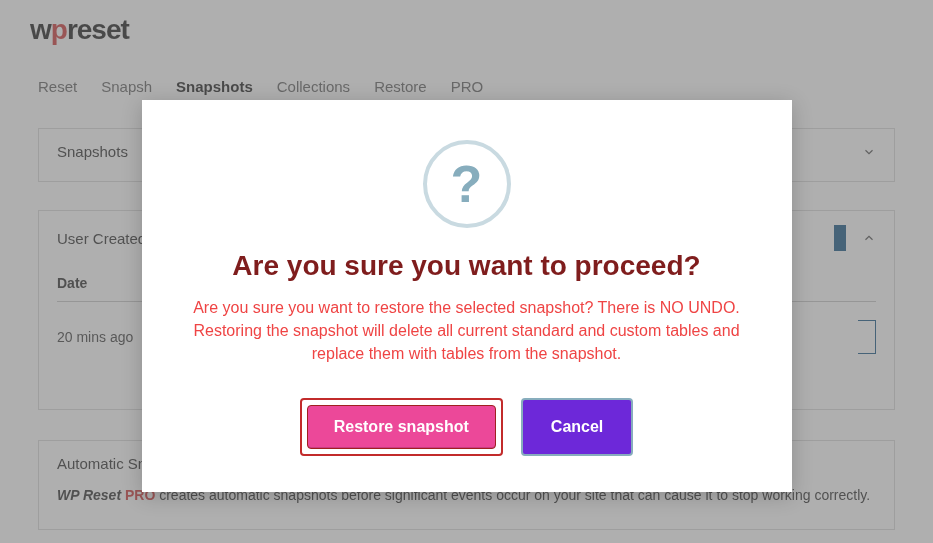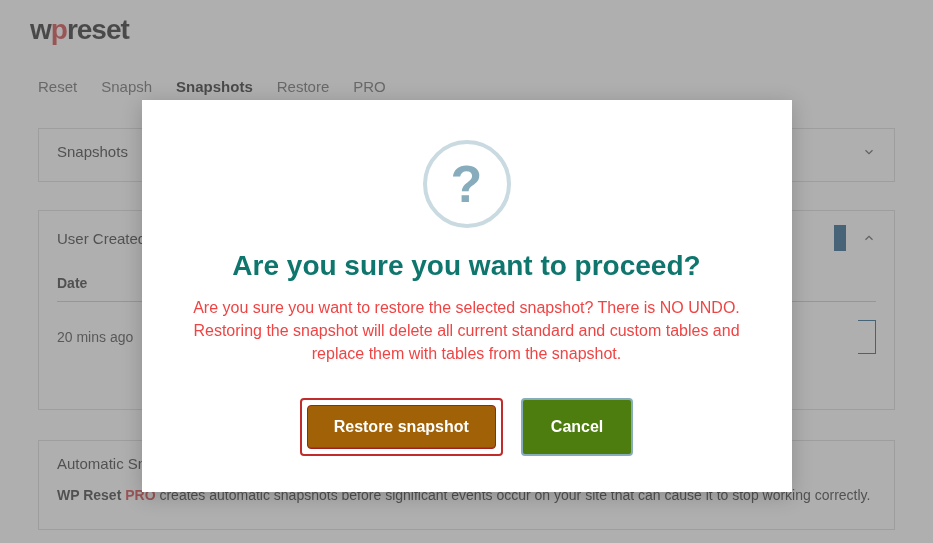--- a/index.html
+++ b/index.html
@@ -28,49 +28,50 @@
   .blue-box { width: 12px; height: 26px; background: #0a4b78; }
   .panel-body { padding: 0 18px; }
   .table-head { font-weight: 700; font-size: 14px; padding: 10px 0; border-bottom: 1px solid #bbb; color: #222; }
   .table-row { padding: 18px 0; font-size: 14px; color: #333; display: flex; justify-content: space-between; align-items: center; }
   .row-right-corner { border: 1px solid #0a4b78; width: 18px; height: 34px; border-left: none; }
 
   .panel-auto { top: 440px; height: 90px; }
   .panel-auto .panel-header { font-weight: 400; }
   .panel-auto-body { padding: 0 18px 18px; font-size: 14px; color: #222; line-height: 1.4; }
   .pro { color: #c22b2b; font-weight: 700; }
-  .bold { font-weight: 700; }
+  .bold { font-weight: 700; font-style: italic; }
 
   
   .overlay { position: absolute; inset: 0; background: rgba(120,120,120,0.55); }
 
   
   .modal { position: absolute; top: 100px; left: 50%; transform: translateX(-50%); width: 650px; background: #fff; box-shadow: 0 4px 20px rgba(0,0,0,0.2); padding: 40px 40px 36px; text-align: center; }
   .modal-icon { width: 88px; height: 88px; border: 4px solid #c9dae1; border-radius: 50%; margin: 0 auto 22px; display: flex; align-items: center; justify-content: center; color: #87adbd; font-size: 52px; font-weight: 600; }
-  .modal-title { font-size: 28px; font-weight: 700; color: #0f766e; margin-bottom: 14px; }
+  .modal-title { font-size: 28px; font-weight: 700; color: #7f1d1d; margin-bottom: 14px; }
   .modal-text { font-size: 16px; color: #ef4444; line-height: 1.45; max-width: 580px; margin: 0 auto 32px; }
   .modal-buttons { display: flex; justify-content: center; gap: 18px; }
   .btn { font-size: 16px; padding: 12px 26px; border-radius: 4px; cursor: pointer; border: none; font-weight: 600; }
   .btn-primary-wrap { border: 2px solid #c22b2b; padding: 5px; border-radius: 4px; }
-  .btn-primary { background: #a16207; color: #fff; border: 1px solid #a02020; box-shadow: inset 0 -1px 0 rgba(0,0,0,0.15); }
-  .btn-cancel { background: #4d7c0f; color: #fff; border: 2px solid #87adbd; border-radius: 4px; padding: 12px 28px; }
+  .btn-primary { background: #ec4899; color: #fff; border: 1px solid #a02020; box-shadow: inset 0 -1px 0 rgba(0,0,0,0.15); }
+  .btn-cancel { background: #6d28d9; color: #fff; border: 2px solid #87adbd; border-radius: 4px; padding: 12px 28px; }
 </style>
 </head>
 <body>
 
 <div class="page">
 
   <div class="logo">
     <span>w</span><span class="red">p</span><span>reset</span>
   </div>
 
   <div class="tabs">
     <div class="tab">Reset</div>
     <div class="tab">Snapsh</div>
     <div class="tab active">Snapshots</div>
+    <div class="tab">Collections</div>
     <div class="tab">Restore</div>
     <div class="tab">PRO</div>
   </div>
 
   <div class="panel panel-snapshots">
     <div class="panel-header">
       <span>Snapshots</span>
       <svg class="chev" viewBox="0 0 24 24">
           <polyline points="6 9 12 15 18 9"></polyline>
         </svg>

